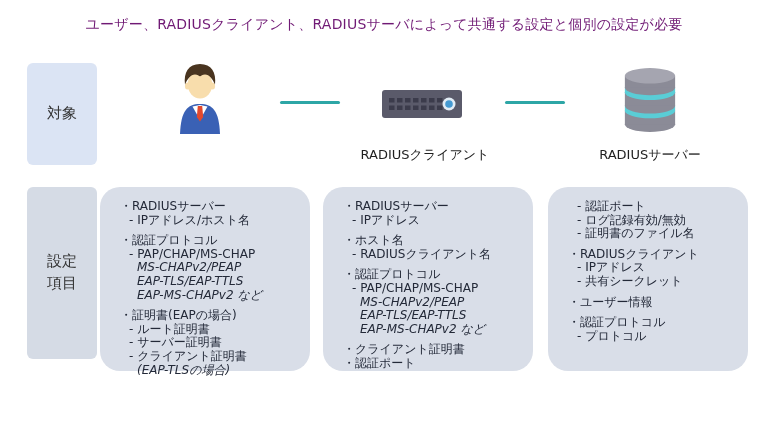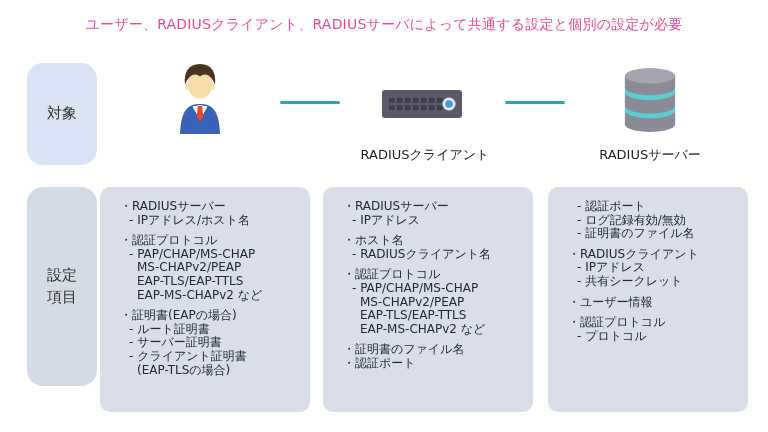--- a/index.html
+++ b/index.html
@@ -2,52 +2,52 @@
 <html><head>
 <meta charset="utf-8">
 <style>
   html,body{margin:0;padding:0;background:#fff;}
   .canvas{
     position:relative;width:768px;height:432px;overflow:hidden;background:#ffffff;
     font-family:"DejaVu Sans","Liberation Sans",sans-serif;
   }
   .title{
     position:absolute;top:16px;left:0;right:0;text-align:center;
-    font-size:14px;font-weight:500;color:#ec4899;letter-spacing:.2px;
+    font-size:14px;font-weight:500;color:#701a75;letter-spacing:.2px;
   }
   .label-box{
     position:absolute;display:flex;align-items:center;justify-content:center;
-    border-radius:16px;color:#333;font-size:15px;font-weight:500;text-align:right;
+    border-radius:6px;color:#333;font-size:15px;font-weight:500;text-align:right;
   }
   .label-box span{white-space:pre-line;line-height:1.45;}
   .label-box.target{left:27px;top:63px;width:70px;height:102px;background:#dbe4f4;}
-  .label-box.settings{left:27px;top:187px;width:70px;height:199px;background:#d5dbe5;}
+  .label-box.settings{left:27px;top:187px;width:70px;height:172px;background:#d5dbe5;}
   .icon{position:absolute;}
   .icon.user{left:174px;top:62px;}
   .icon.switch{left:382px;top:90px;}
   .icon.db{left:621px;top:66px;}
   .hline{position:absolute;top:101px;height:3px;background:#2da6a6;border-radius:2px;}
   .hline.line1{left:280px;width:60px;}
   .hline.line2{left:505px;width:60px;}
   .entity-label{
     position:absolute;top:146px;text-align:center;font-size:13px;font-weight:500;color:#1f1f1f;
   }
   .entity-label.e1{left:95px;width:210px;}
   .entity-label.e2{left:320px;width:210px;}
   .entity-label.e3{left:545px;width:210px;}
   .settings-box{
-    position:absolute;top:187px;height:225px;background:#d9dee8;border-radius:10px;
+    position:absolute;top:187px;height:184px;background:#d9dee8;border-radius:20px;
     box-sizing:border-box;padding:13px 10px 0 20px;
   }
   .settings-box.b1{left:100px;width:210px;}
   .settings-box.b2{left:323px;width:210px;}
   .settings-box.b3{left:548px;width:200px;}
   .line{font-size:12px;line-height:13.6px;color:#232938;white-space:nowrap;}
   .line.l2{padding-left:9px;}
-  .line.l3{padding-left:17px;}
+  .line.l3{padding-left:17px;font-style:italic;}
   .line.gap{margin-top:7px;}
 </style>
 </head>
 <body>
 
 <div class="canvas">
 
   <div class="title">ユーザー、RADIUSクライアント、RADIUSサーバによって共通する設定と個別の設定が必要</div>
 
   <div class="label-box target">
@@ -135,21 +135,21 @@
   <div class="settings-box b2">
       <div class="line l1">・RADIUSサーバー</div>
       <div class="line l2">- IPアドレス</div>
       <div class="line l1 gap">・ホスト名</div>
       <div class="line l2">- RADIUSクライアント名</div>
       <div class="line l1 gap">・認証プロトコル</div>
       <div class="line l2">- PAP/CHAP/MS-CHAP</div>
       <div class="line l3">MS-CHAPv2/PEAP</div>
       <div class="line l3">EAP-TLS/EAP-TTLS</div>
       <div class="line l3">EAP-MS-CHAPv2 など</div>
-      <div class="line l1 gap">・証明書のファイル名</div>
+      <div class="line l1 gap">・クライアント証明書</div>
       <div class="line l1">・認証ポート</div>
     </div>
   <div class="settings-box b3">
       <div class="line l2">- 認証ポート</div>
       <div class="line l2">- ログ記録有効/無効</div>
       <div class="line l2">- 証明書のファイル名</div>
       <div class="line l1 gap">・RADIUSクライアント</div>
       <div class="line l2">- IPアドレス</div>
       <div class="line l2">- 共有シークレット</div>
       <div class="line l1 gap">・ユーザー情報</div>

